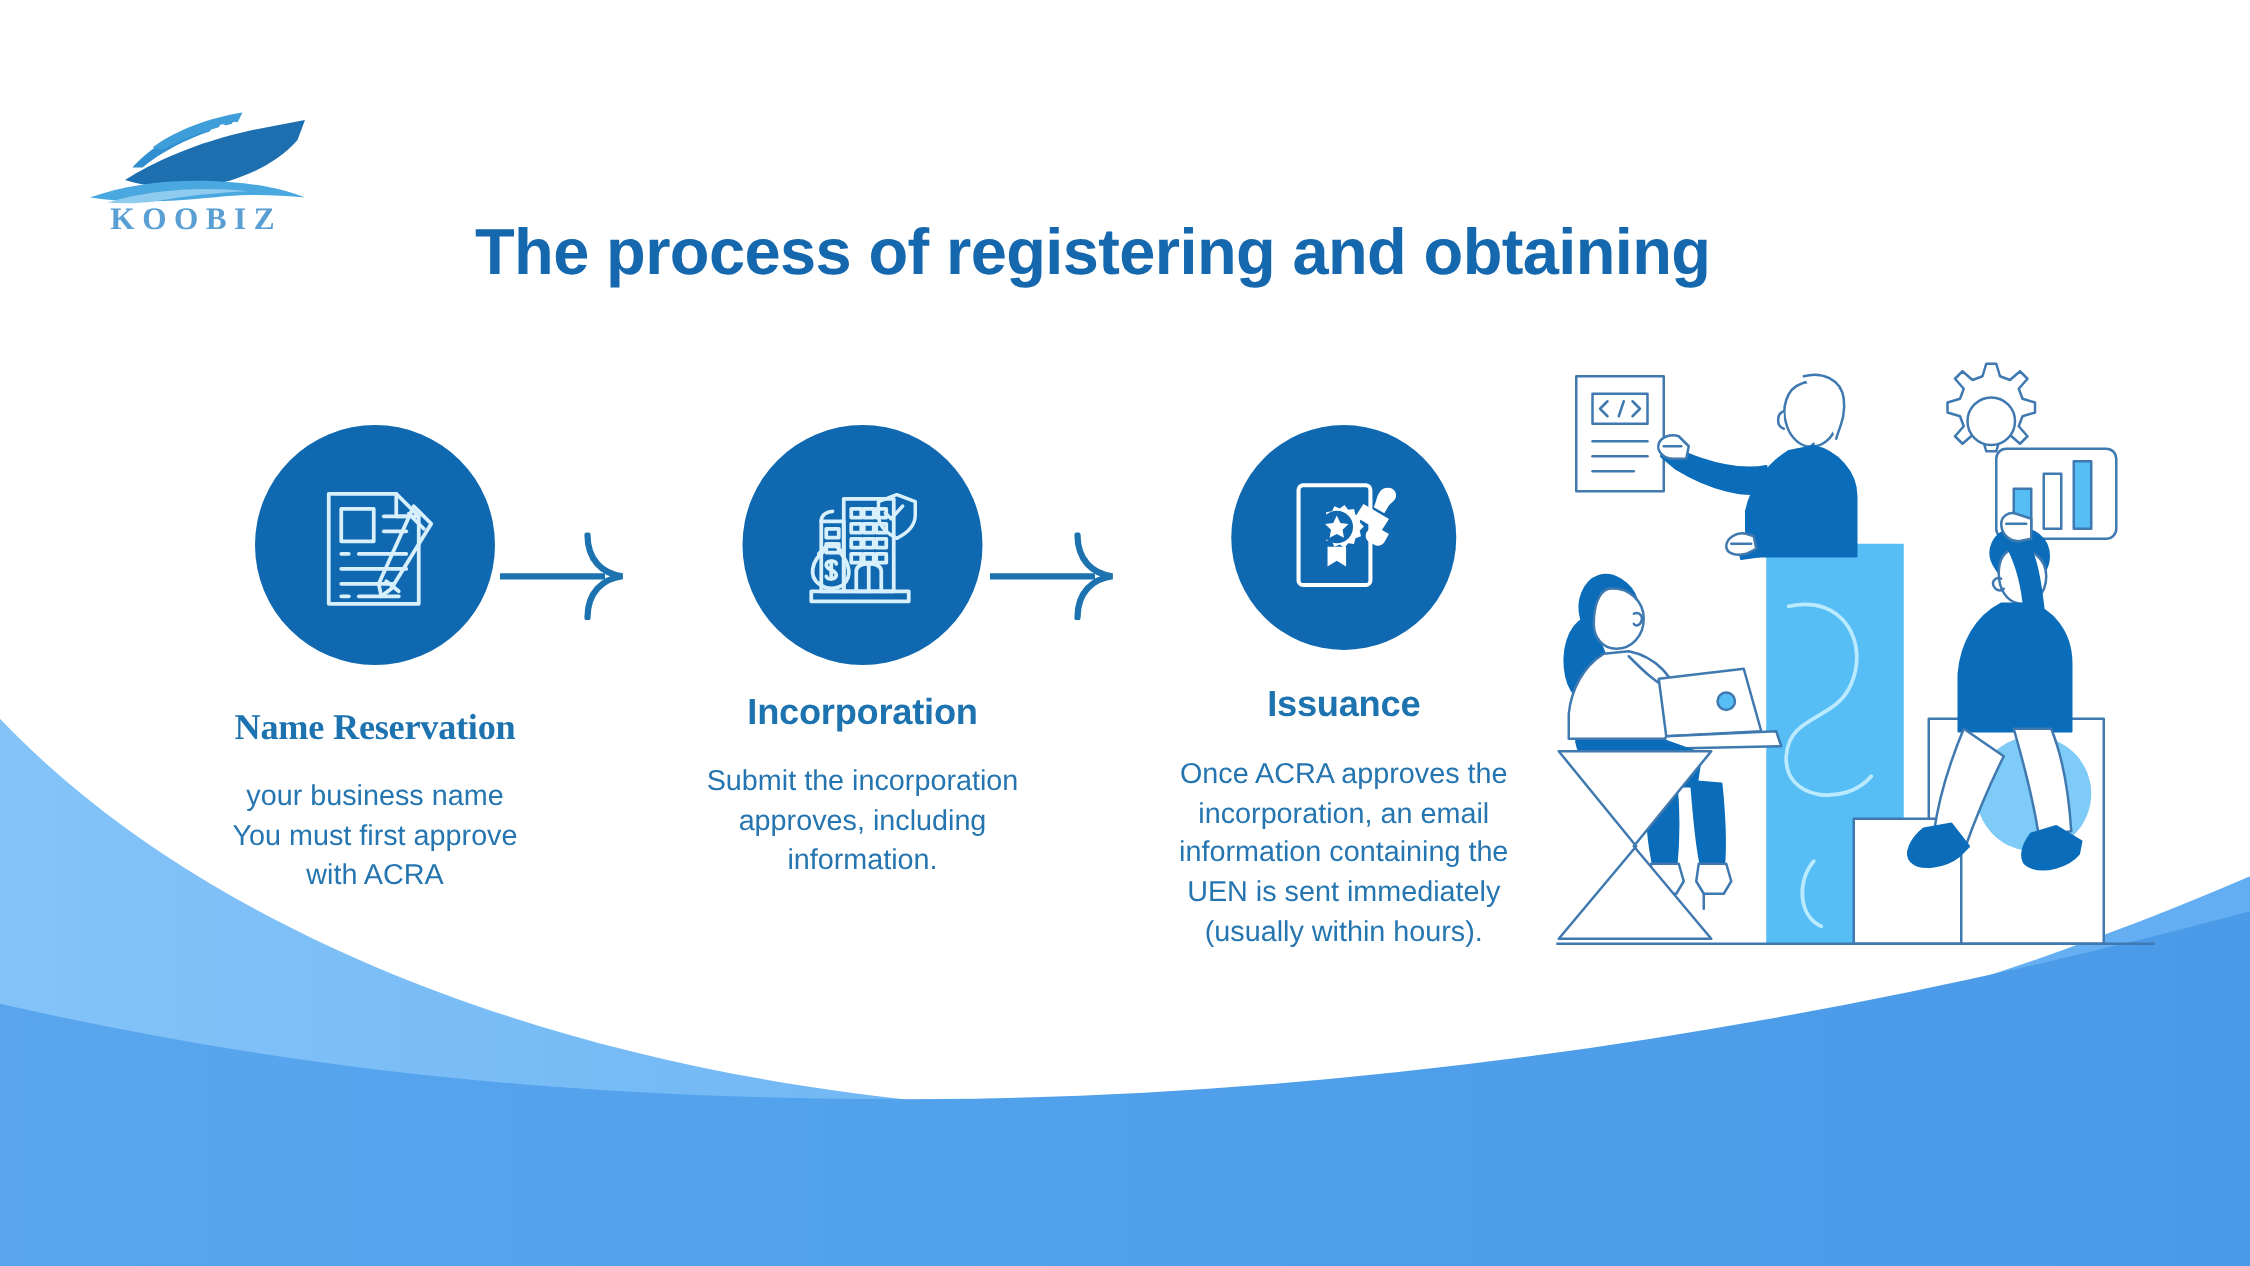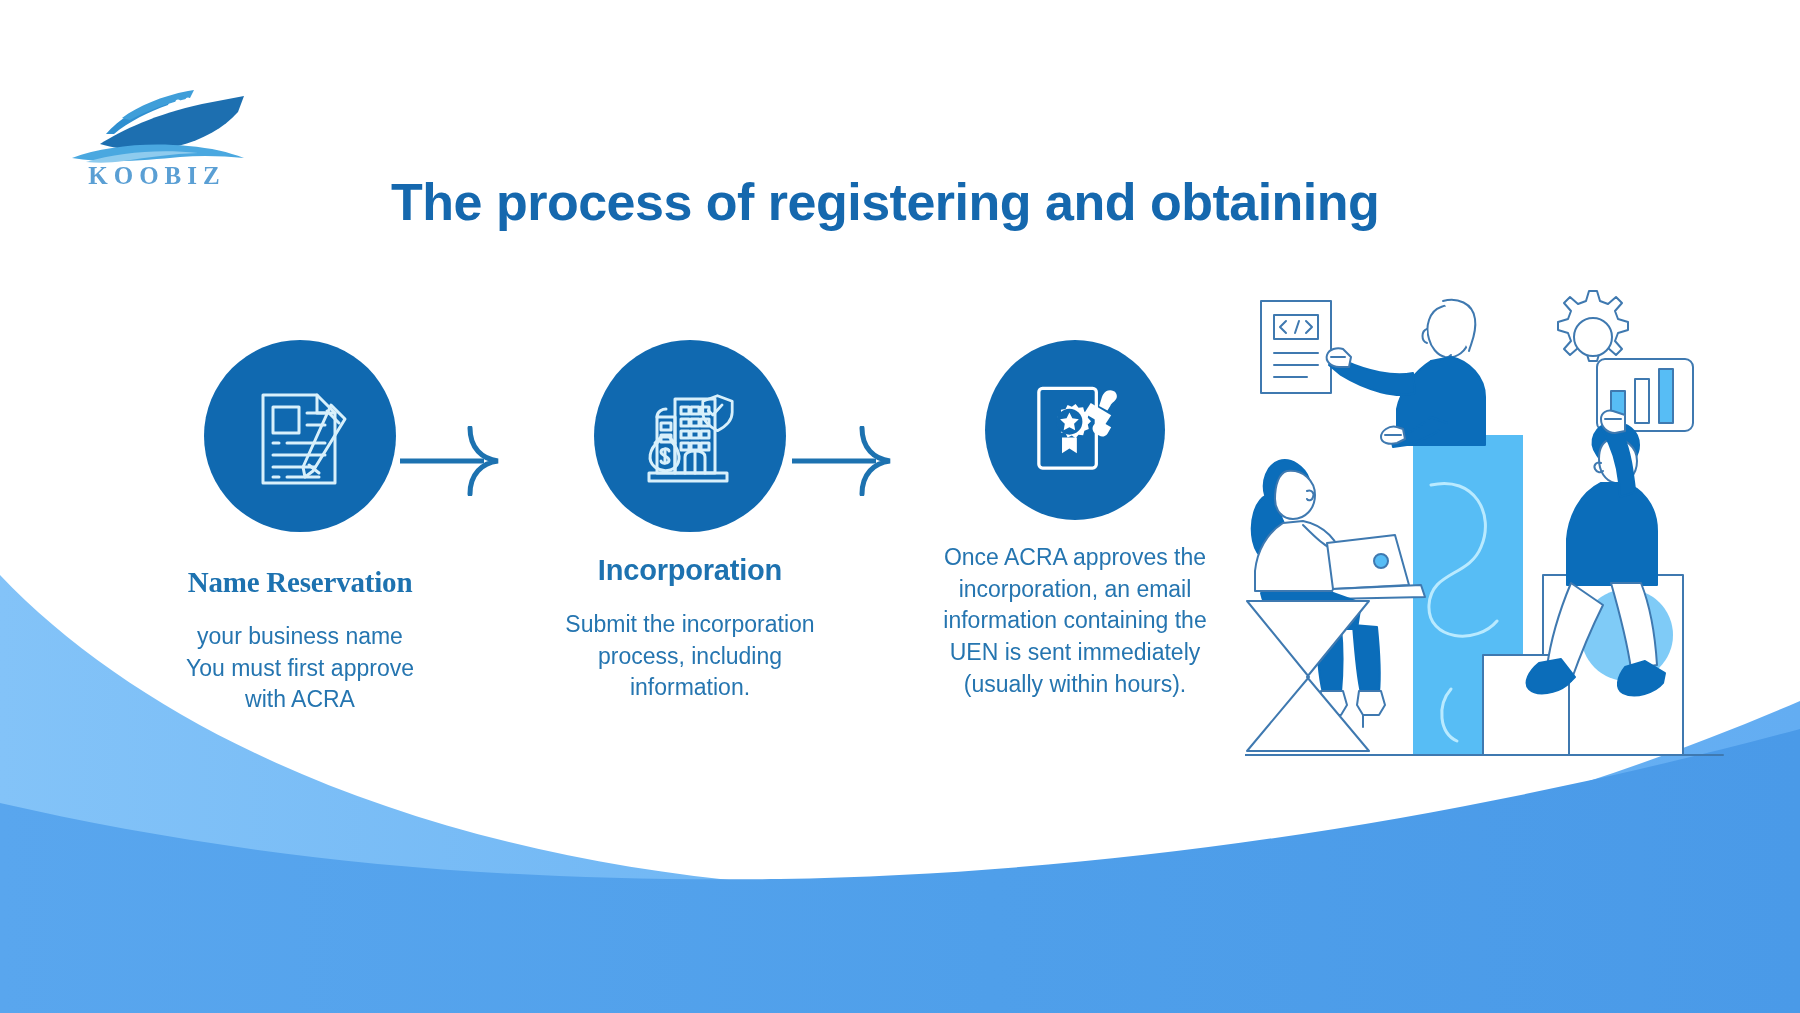--- a/index.html
+++ b/index.html
@@ -25,21 +25,21 @@
   #logo-word {
     position:absolute; left:0; top:90px; width:210px;
     text-align:center;
     font-family:"Liberation Serif", serif;
     font-size:25px; font-weight:700; letter-spacing:6px;
     color:#5a9fd4;
   }
 
   
   #page-title {
-    position:absolute; left:391px; top:172px; width:1200px; z-index:3;
+    position:absolute; left:380px; top:172px; width:1200px; z-index:3;
     font-size:52px; font-weight:700; letter-spacing:-0.5px;
     color:#1568ae;
     font-family:"Liberation Sans", sans-serif;
     white-space:nowrap;
   }
 
   
   #steps { position:absolute; left:0; top:340px; width:1250px; height:520px; z-index:3; }
 
   .step { position:absolute; top:0; width:300px; text-align:center; }
@@ -197,21 +197,21 @@
           <path d="M34 70 C34 67 26 67 26 71 C26 75 34 75 34 79 C34 83 26 83 26 80"></path>
 
           <path d="M86 14 L102 20 V32 C102 42 94 48 86 52 C78 48 70 42 70 32 V20 Z" transform="translate(-4,0) scale(0.92) translate(8,2)"></path>
           <path d="M76 30 L81 35 L91 24" transform="translate(-4,0) scale(0.92) translate(8,2)"></path>
         </g>
       </svg>
     </div>
     <div class="step-title">Incorporation</div>
     <div class="step-body">
       <span>Submit the incorporation</span>
-      <span>process, including</span>
+      <span>approves, including</span>
       <span>information.</span>
     </div>
   </div>
 
   <svg class="arrow arrow-2" viewBox="0 0 110 70">
     <path d="M2 35 H86" stroke="#1d72b0" stroke-width="5" fill="none" stroke-linecap="butt"></path>
     <path d="M72 2 C72 22 84 33 100 35 C84 37 72 48 72 68" stroke="#1d72b0" stroke-width="5" fill="none" stroke-linecap="round"></path>
   </svg>
 
   <div class="step step-3">
@@ -233,20 +233,21 @@
         <path d="M41 63 v17 l8-5 8 5 v-17 z" fill="#ffffff"></path>
         <path d="M41 63 v17 l8-5 8 5 v-17 z" fill="none" stroke="#1069b0" stroke-width="0"></path>
 
         <g fill="#ffffff">
           <path d="M93 12 c5 0 8 4 7 8 -1 4 -5 5 -7 9 l-3 5 -9-5 2-6 c1-4 3-11 10-11 z"></path>
           <path d="M72 26 l22 13 -7 11 -22-13 z"></path>
           <path d="M80 44 l14 8 -4 7 c-2 3 -6 4 -9 2 l-4-2 c-3-2 -4-6 -2-9 z"></path>
         </g>
       </svg>
     </div>
+    <div class="step-title">Issuance</div>
     <div class="step-body">
       <span>Once ACRA approves the</span>
       <span>incorporation, an email</span>
       <span>information containing the</span>
       <span>UEN is sent immediately</span>
       <span>(usually within hours).</span>
     </div>
   </div>
 </div>
 

